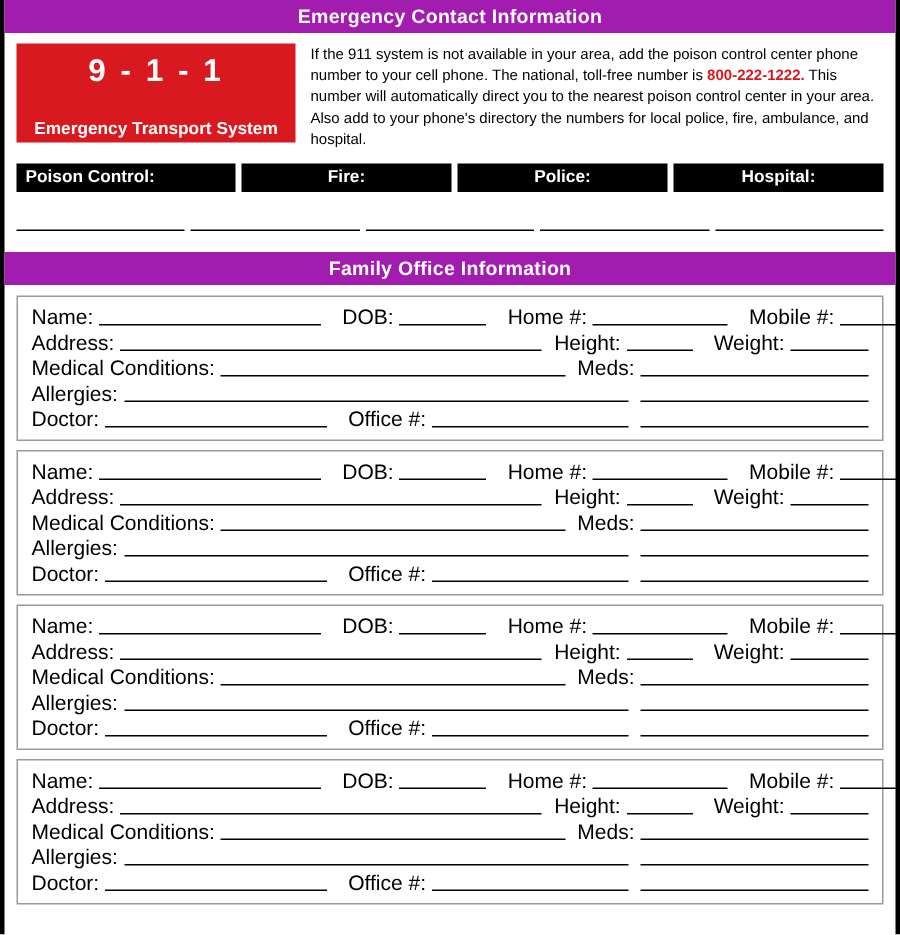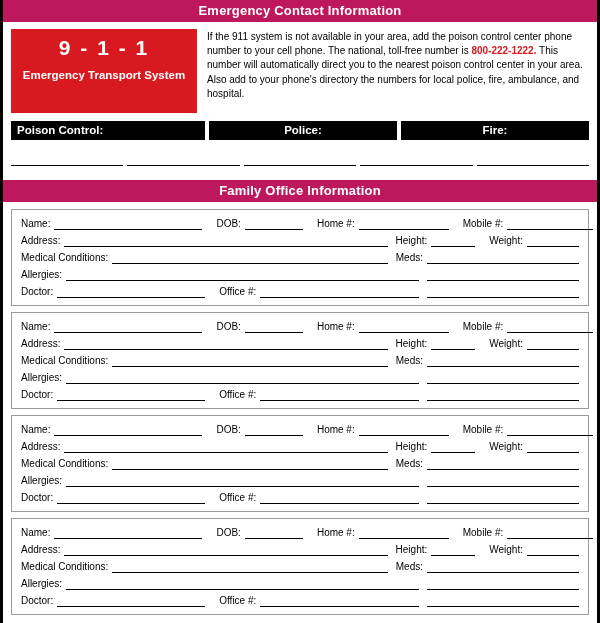--- a/index.html
+++ b/index.html
@@ -19,61 +19,61 @@
     position: relative;
     width: 600px;
     height: 623px;
     box-sizing: border-box;
     border-left: 3px solid #000;
     border-right: 3px solid #000;
   }
 
   
   .section-bar {
-    background: #be185d;
+    background: #a21caf;
     color: #ffffff;
     text-align: center;
     font-weight: bold;
     font-size: 13px;
     letter-spacing: 0.2px;
     padding: 3px 0 4px 0;
   }
 
   
   .emergency-row {
     display: flex;
     padding: 7px 8px 4px 8px;
     box-sizing: border-box;
   }
   .badge-911 {
     background: #d81920;
     color: #ffffff;
     width: 186px;
     min-width: 186px;
-    height: 84px;
+    height: 66px;
     box-sizing: border-box;
     text-align: center;
     padding-top: 7px;
     margin-right: 10px;
   }
   .badge-911 .big {
     font-size: 21px;
     font-weight: bold;
     letter-spacing: 2px;
     line-height: 24px;
   }
   .badge-911 .mid {
     font-size: 11px;
     line-height: 14px;
   }
   .badge-911 .small {
     font-size: 11.5px;
     font-weight: bold;
     line-height: 16px;
-    margin-top: 7px;
+    margin-top: 18px;
   }
   .emergency-text {
     font-size: 10px;
     line-height: 14.2px;
     color: #000;
     padding-top: 1px;
   }
   .phone-red {
     color: #d81920;
     font-weight: bold;
@@ -121,22 +121,21 @@
   }
   .member-card {
     border: 1px solid #9a9a9a;
     box-sizing: border-box;
     padding: 7px 9px 7px 9px;
     margin-bottom: 6px;
     background: #ffffff;
   }
   .frow {
     display: flex;
-    align-items: flex-end;
-    font-size: 10px;
+    font-size: 14px;
     line-height: 13px;
     margin-bottom: 4px;
     white-space: nowrap;
   }
   .frow:last-child { margin-bottom: 0; }
   .lbl {
     padding-right: 4px;
     color: #000;
   }
   .fill {
@@ -172,22 +171,23 @@
   <div class="emergency-row">
     <div class="badge-911">
       <div class="big">9 - 1 - 1</div>
       <div class="small">Emergency Transport System</div>
     </div>
     <div class="emergency-text"><span>If the 911 system is not available in your area, add the poison control center phone number to your cell phone. The national, toll-free number is </span><span class="phone-red">800-222-1222.</span><span> This number will automatically direct you to the nearest poison control center in your area. Also add to your phone's directory the numbers for local police, fire, ambulance, and hospital.</span></div>
   </div>
 
   <div class="contact-bars">
     <div class="contact-bar">Poison Control:</div>
+    <div class="contact-bar center">Fire:</div>
     <div class="contact-bar center">Police:</div>
-    <div class="contact-bar center">Fire:</div>
+    <div class="contact-bar center">Hospital:</div>
   </div>
 
   <div class="contact-lines">
     <div class="contact-line"></div>
     <div class="contact-line"></div>
     <div class="contact-line"></div>
     <div class="contact-line"></div>
     <div class="contact-line"></div>
   </div>
 

